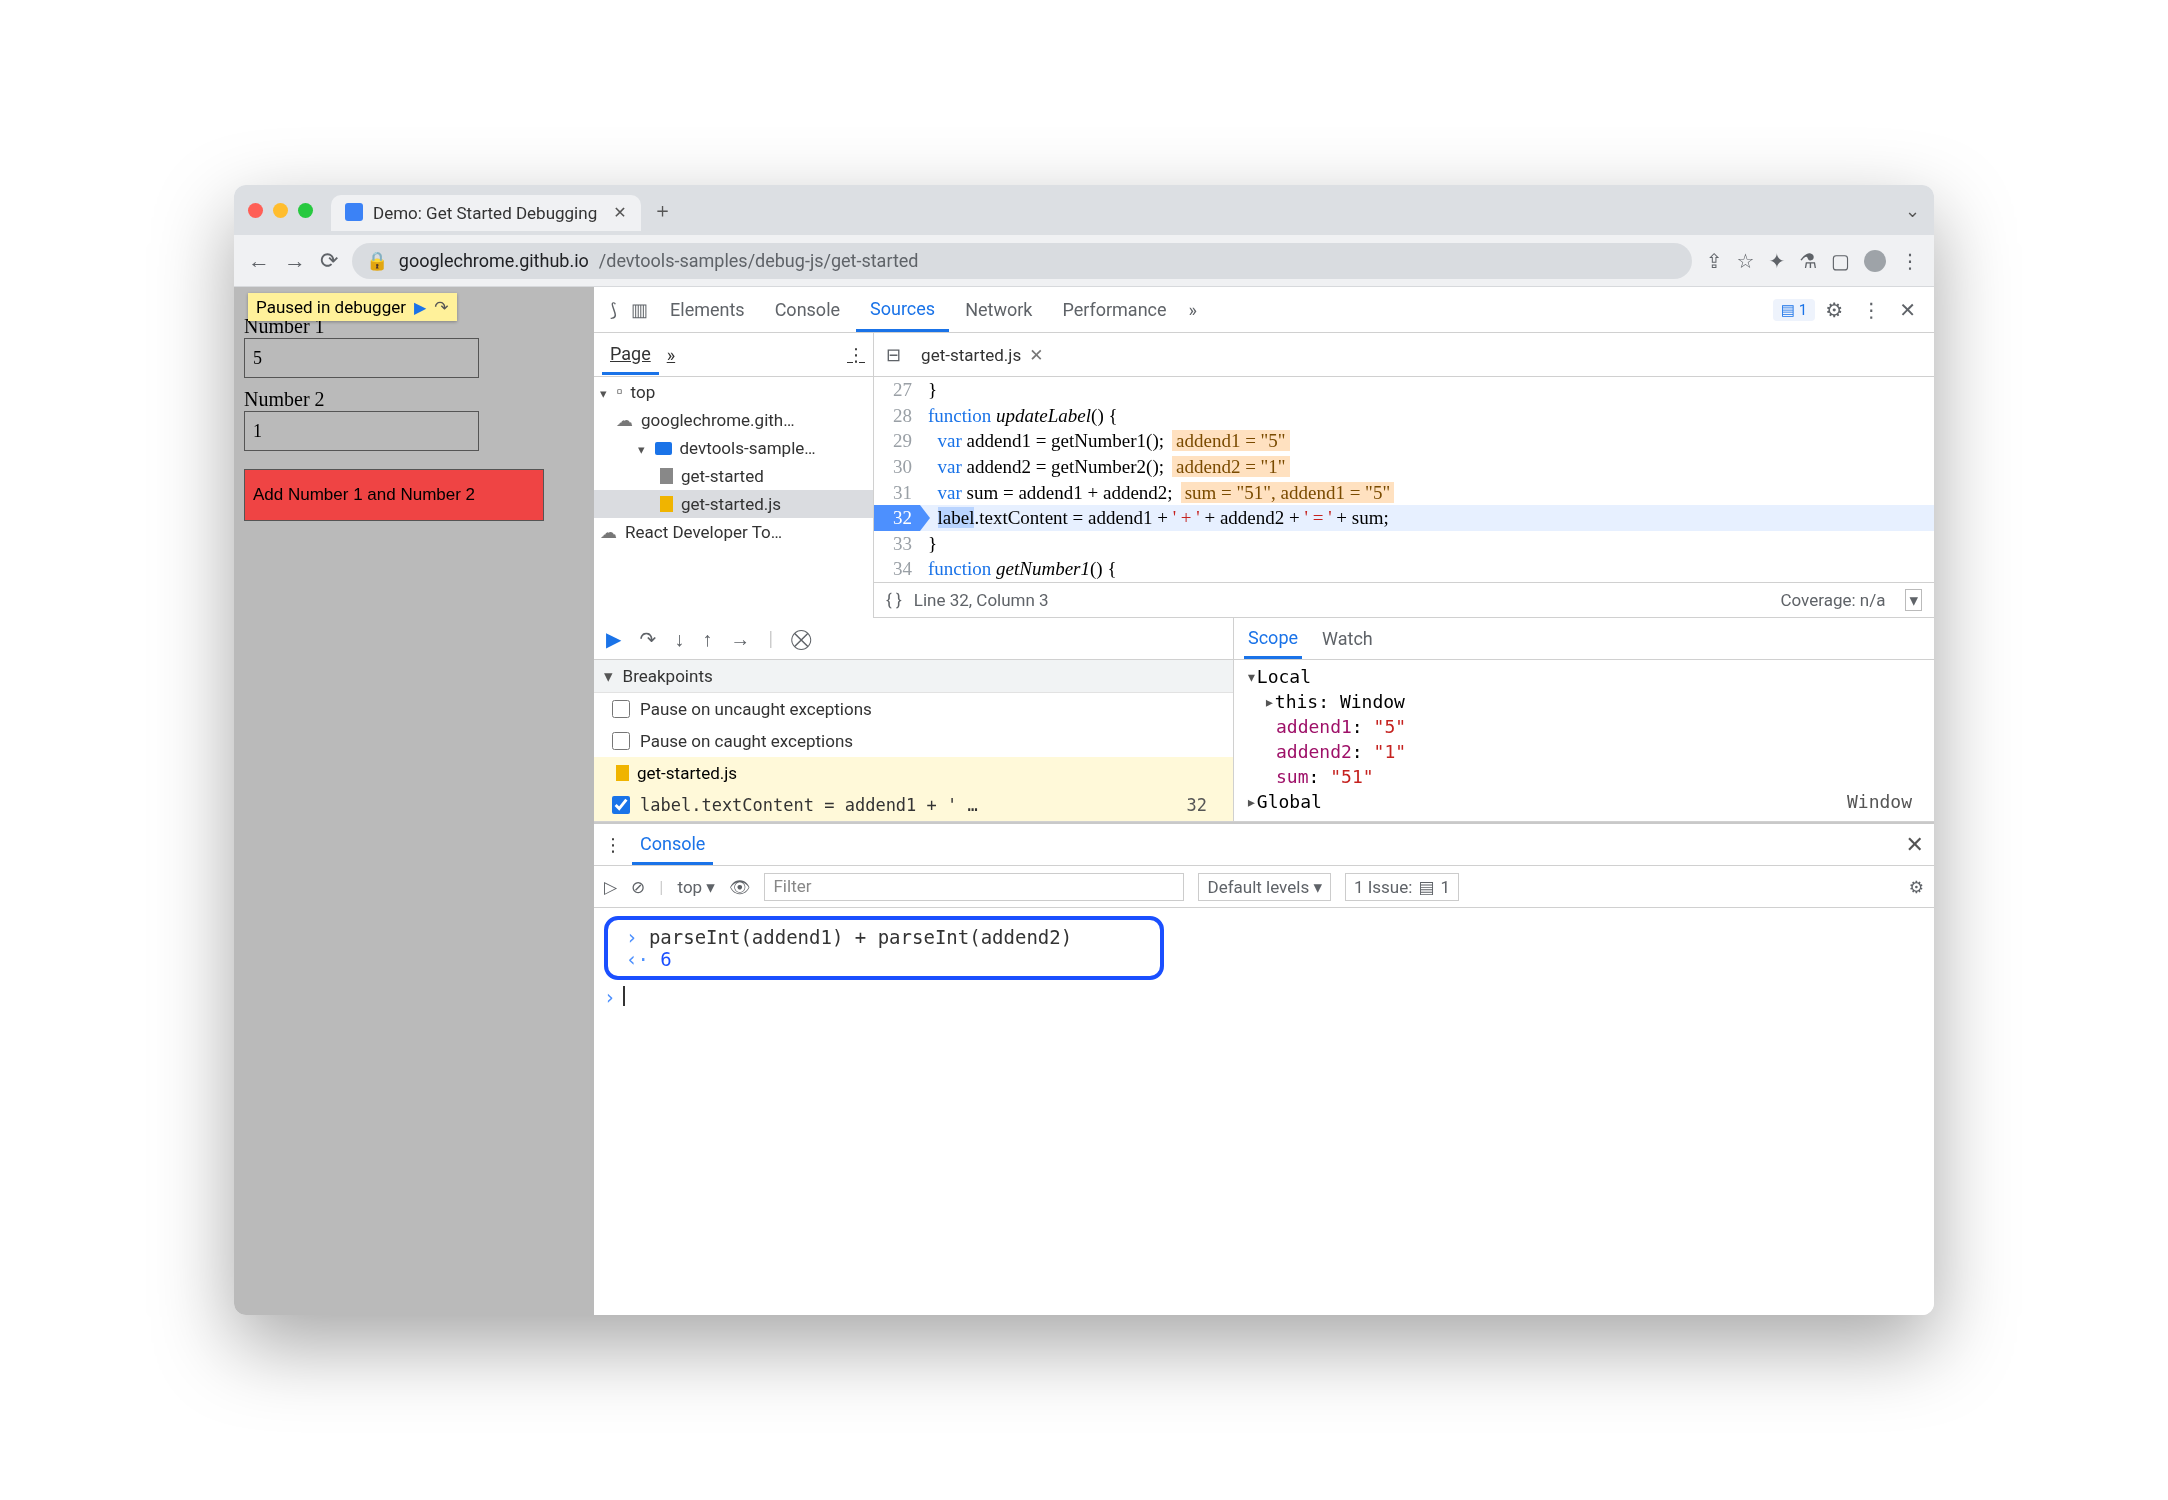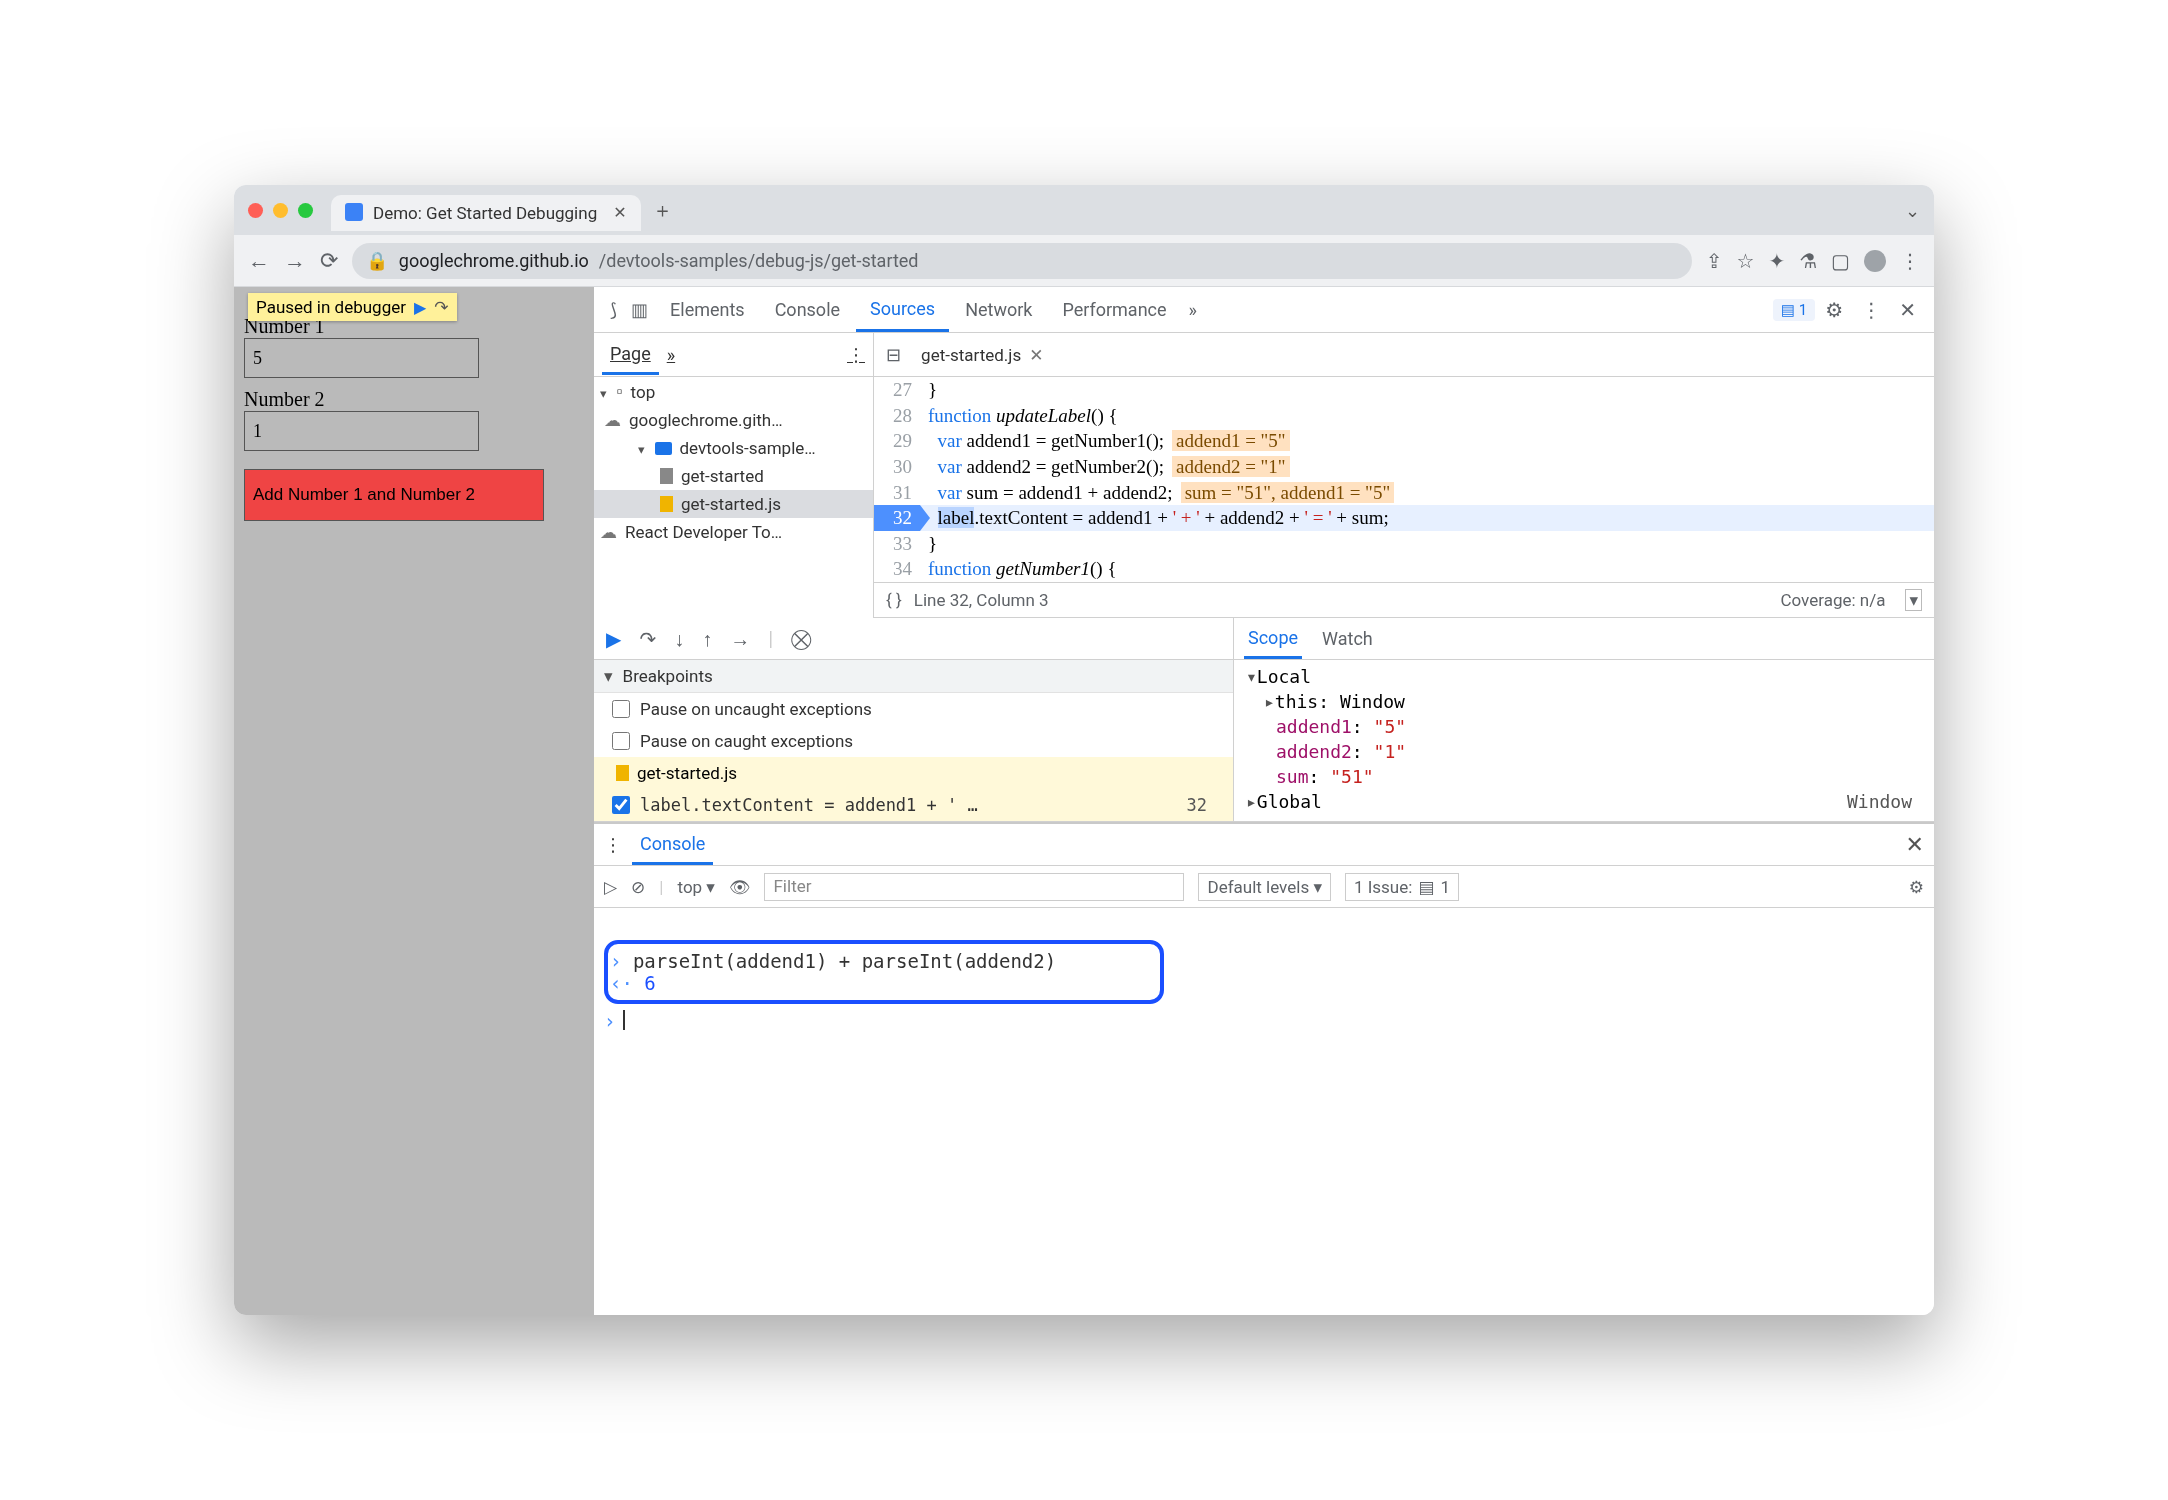--- a/index.html
+++ b/index.html
@@ -102,21 +102,21 @@
   padding:6px 10px; font-size:17px; color:#333; display:flex; align-items:center; gap:8px;
 }
 .filetab-row .ftab .x { color:#777; }
 .filetab-row .navpane-ico { color:#5f6368; font-size:18px; padding:0 4px; }
 
 .editor-row { display:flex; flex:0 0 auto; }
 .filetree {
   width:280px; border-right:1px solid #d0d0d0; font-size:17px; color:#333;
 }
 .filetree .node { display:flex; align-items:center; gap:8px; padding:4px 6px; }
-.filetree .indent1 { padding-left:10px; }
+.filetree .indent1 { padding-left:22px; }
 .filetree .indent2 { padding-left:44px; }
 .filetree .indent3 { padding-left:66px; }
 .filetree .sel { background:#dadce0; }
 .filetree .ico-cloud::before { content:"☁"; color:#777; }
 .filetree .ico-folder { width:17px; height:13px; background:#1a73e8; display:inline-block; border-radius:2px; }
 .filetree .ico-doc { width:13px; height:16px; background:#888; display:inline-block; }
 .filetree .ico-js { width:13px; height:16px; background:#f0b400; display:inline-block; }
 .filetree .tri::before { content:"▸"; color:#555; font-size:13px; margin-right:2px; }
 .filetree .tri.open::before { content:"▾"; }
 .code-area { flex:1; min-width:0; }
@@ -180,21 +180,21 @@
 .drawer { border-top:2px solid #c9c9c9; display:flex; flex-direction:column; flex:1; min-height:0; }
 .drawer-hdr { height:42px; display:flex; align-items:center; padding:0 10px; gap:10px; border-bottom:1px solid #d0d0d0; font-size:18px; color:#333; }
 .drawer-hdr .ctab { padding:8px 8px; color:#1a73e8; border-bottom:3px solid #1a73e8; }
 .drawer-hdr .xbtn { margin-left:auto; color:#555; font-size:22px; }
 .drawer-toolbar { height:42px; display:flex; align-items:center; padding:0 10px; gap:14px; border-bottom:1px solid #d0d0d0; font-size:17px; color:#5f6368; }
 .drawer-toolbar .filter { flex:0 0 420px; border:1px solid #ccc; height:28px; padding:2px 8px; color:#888; }
 .drawer-toolbar .levels { border:1px solid #ccc; padding:3px 8px; }
 .drawer-toolbar .issuectl { border:1px solid #ccc; padding:3px 8px; display:flex; gap:6px; align-items:center; }
 .console-body { padding:8px 10px; font-family:Menlo, monospace; font-size:19px; position:relative; }
 .hl-box {
-  border:4px solid #1a4fff; border-radius:14px; padding:6px 2px; width:560px;margin-top:24px;
+  border:4px solid #1a4fff; border-radius:14px; padding:6px 18px; width:560px;
 }
 .cprompt { color:#4d90fe; }
 .cresult { color:#4d90fe; }
 .cin { color:#333; }
 .cout { color:#1a4fff; }
 .cursor-row { margin-top:6px; display:flex; gap:8px; }
 .cursor { display:inline-block; border-left:2px solid #333; height:20px; }
 </style>
 </head>
 <body>

